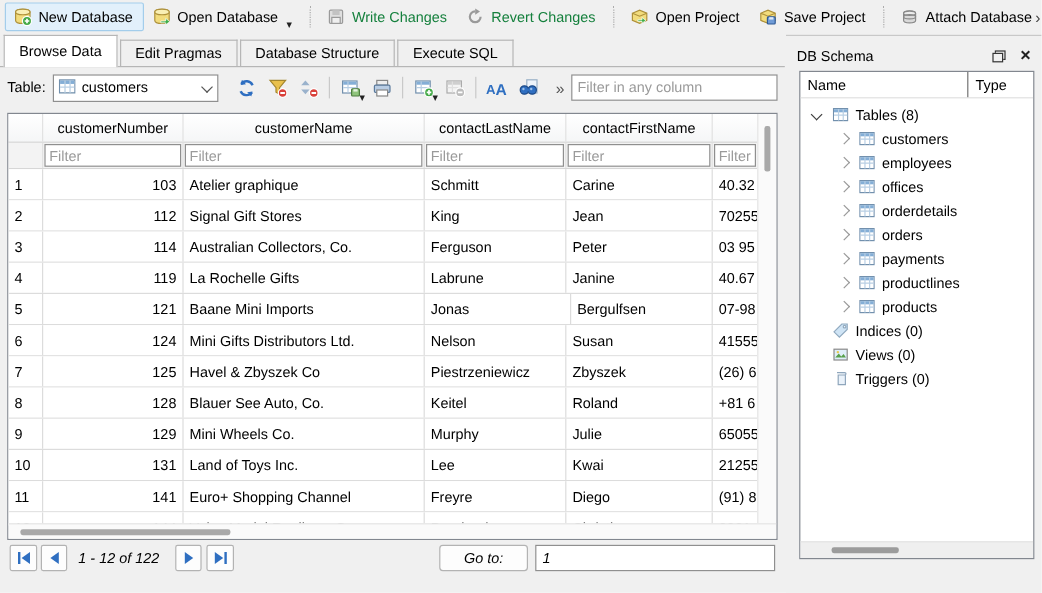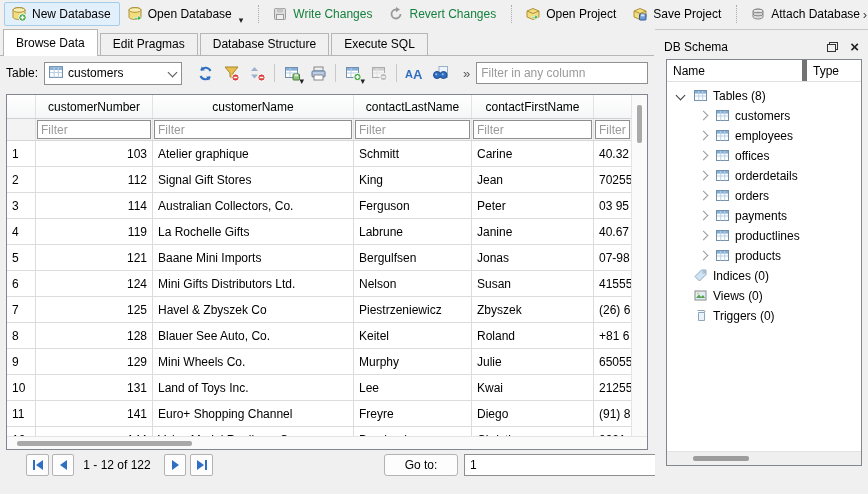--- a/index.html
+++ b/index.html
@@ -62,21 +62,21 @@
   .cn { width:29px; } .c0 { width:117px; } .c1 { width:201px; } .c2 { width:118px; }
   .c3 { width:122px; } .c4 { width:37px; flex:1 0 auto; border-right:none; }
   .gcell.num { justify-content:flex-end; }
   .vscroll { position:absolute; right:0; top:0; bottom:13px; width:16px;
     background:#fafafa; border-left:1px solid #e4e4e4; }
   .vthumb { position:absolute; left:5px; top:10px; width:5px; height:38px; background:#a9a9a9; border-radius:2px; }
   .hscroll { position:absolute; left:0; right:0; bottom:0; height:13px;
     background:#fafafa; border-top:1px solid #e4e4e4; }
   .hthumb { position:absolute; left:10px; top:4px; width:175px; height:5px; background:#a9a9a9; border-radius:2px; }
   
-  .pager { position:absolute; top:454px; left:24px; width:642px; height:24px; }
+  .pager { position:absolute; top:454px; left:6px; width:642px; height:24px;font-style:italic; }
   .pgbtn { position:absolute; top:0; width:23px; height:22px; background:#fdfdfd;
     border:1px solid #b3b3b3; border-radius:2px; display:flex; align-items:center;
     justify-content:center; gap:1px; }
   .tri-l { width:0; height:0; border-right:7px solid #2f6fc1; border-top:5px solid transparent; border-bottom:5px solid transparent; }
   .tri-r { width:0; height:0; border-left:7px solid #2f6fc1; border-top:5px solid transparent; border-bottom:5px solid transparent; }
   .pbar { width:2px; height:10px; background:#2f6fc1; }
   .pg-range { position:absolute; left:32px; top:4px; width:86px; text-align:center; }
   .goto-btn { position:absolute; left:360px; top:0; width:74px; height:22px; background:#fdfdfd;
     border:1px solid #b3b3b3; border-radius:3px; display:flex; align-items:center; justify-content:center; }
   .goto-input { position:absolute; left:440px; top:0; right:2px; height:22px;
@@ -86,21 +86,21 @@
     background:#f0f0f0; border-top:1px solid #c8c8c8; }
   .dock-header { height:24px; display:flex; align-items:flex-end; padding:0 9px; }
   .dock-icons { margin-left:auto; display:flex; align-items:center; gap:12px; }
   .restore-ic { position:relative; width:11px; height:10px; }
   .restore-ic::before { content:""; position:absolute; right:0; top:0; width:7px; height:6px; border:1px solid #333; }
   .restore-ic::after { content:""; position:absolute; left:0; bottom:0; width:7px; height:6px; border:1px solid #333; background:#f0f0f0; }
   .close-ic { font-size:15px; font-weight:bold; color:#222; line-height:14px; }
   .tree-box { position:absolute; left:11px; right:6px; top:29px; bottom:28px;
     background:#fff; border:1px solid #82878f; overflow:hidden; }
   .tree-head { display:flex; height:22px; border-bottom:1px solid #e0e0e0; align-items:center; }
-  .th-name { width:140px; padding-left:6px; border-right:5px solid #737373; height:100%; display:flex; align-items:center; }
+  .th-name { width:140px; padding-left:6px; border-right:1px solid #737373; height:100%; display:flex; align-items:center; }
   .th-type { padding-left:6px; }
   .tree-items { padding-top:4px; }
   .titem { display:flex; align-items:center; height:20px; gap:5px; }
   .titem.ind0 { padding-left:6px; } .titem.ind1 { padding-left:28px; }
   .expander { width:16px; height:16px; position:relative; flex:none; }
   .expander.down::before { content:""; position:absolute; left:4px; top:4px; width:6px; height:6px;
     border-right:1.4px solid #3d3d3d; border-bottom:1.4px solid #3d3d3d; transform:rotate(45deg); }
   .expander.right::before { content:""; position:absolute; left:5px; top:4px; width:6px; height:6px;
     border-top:1.4px solid #9a9a9a; border-right:1.4px solid #9a9a9a; transform:rotate(45deg); }
   .ticon { width:14px; height:14px; display:inline-flex; flex:none; }
@@ -345,22 +345,22 @@
           <div class="gcell c0 num">119</div>
           <div class="gcell c1">La Rochelle Gifts</div>
           <div class="gcell c2">Labrune</div>
           <div class="gcell c3">Janine</div>
           <div class="gcell c4">40.67</div>
         </div>
         <div class="grow">
           <div class="gcell cn">5</div>
           <div class="gcell c0 num">121</div>
           <div class="gcell c1">Baane Mini Imports</div>
+          <div class="gcell c3">Jonas</div>
           <div class="gcell c2">Bergulfsen</div>
-          <div class="gcell c3">Jonas</div>
           <div class="gcell c4">07-98</div>
         </div>
         <div class="grow">
           <div class="gcell cn">6</div>
           <div class="gcell c0 num">124</div>
           <div class="gcell c1">Mini Gifts Distributors Ltd.</div>
           <div class="gcell c2">Nelson</div>
           <div class="gcell c3">Susan</div>
           <div class="gcell c4">41555</div>
         </div>

